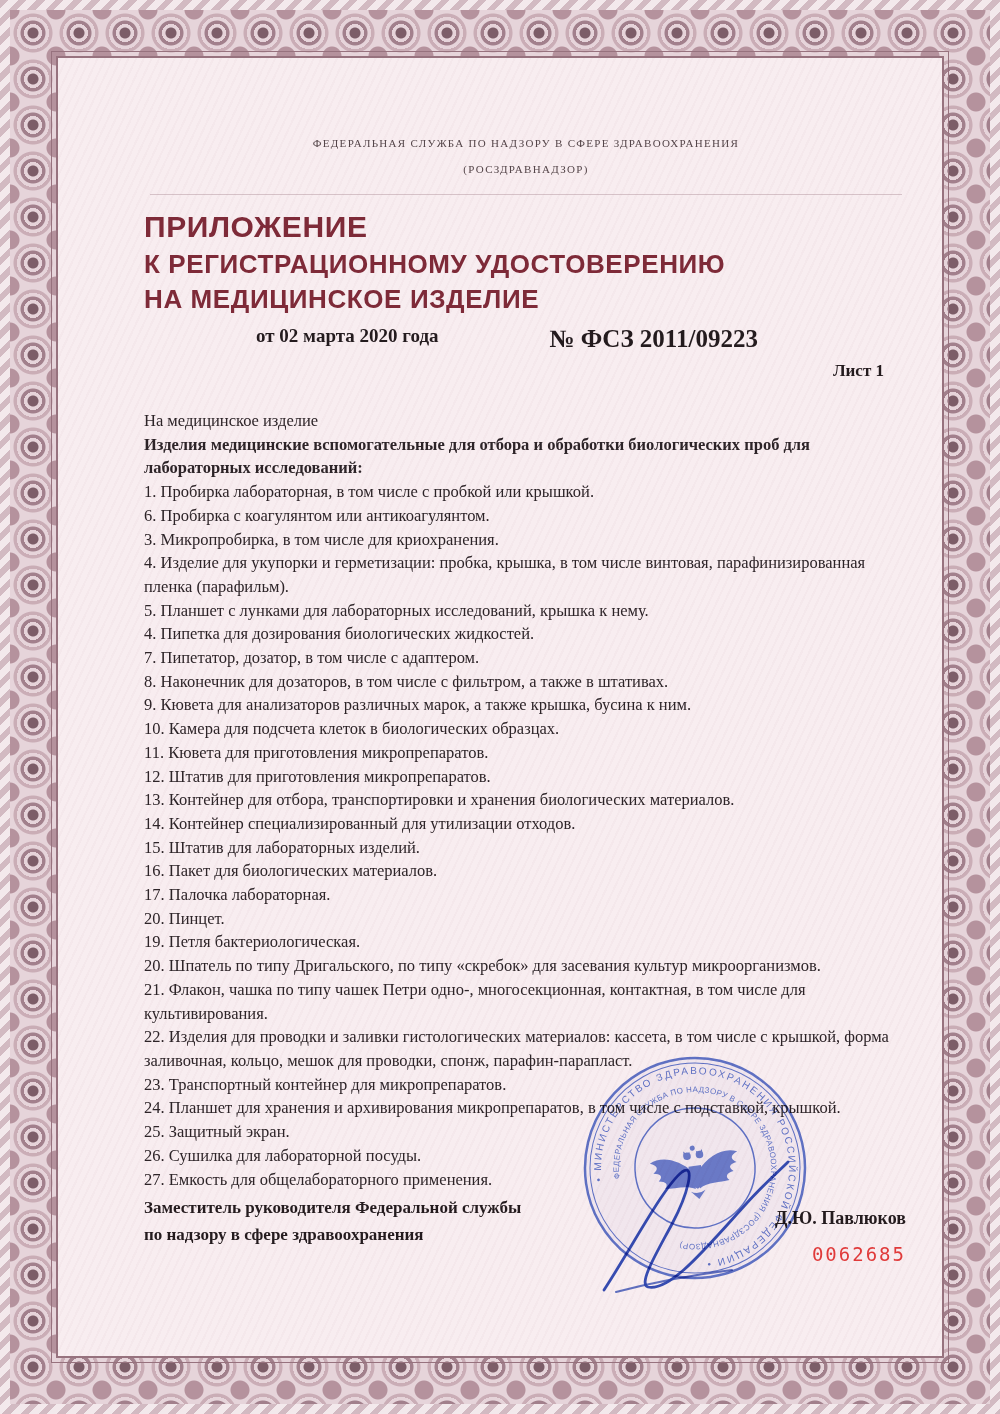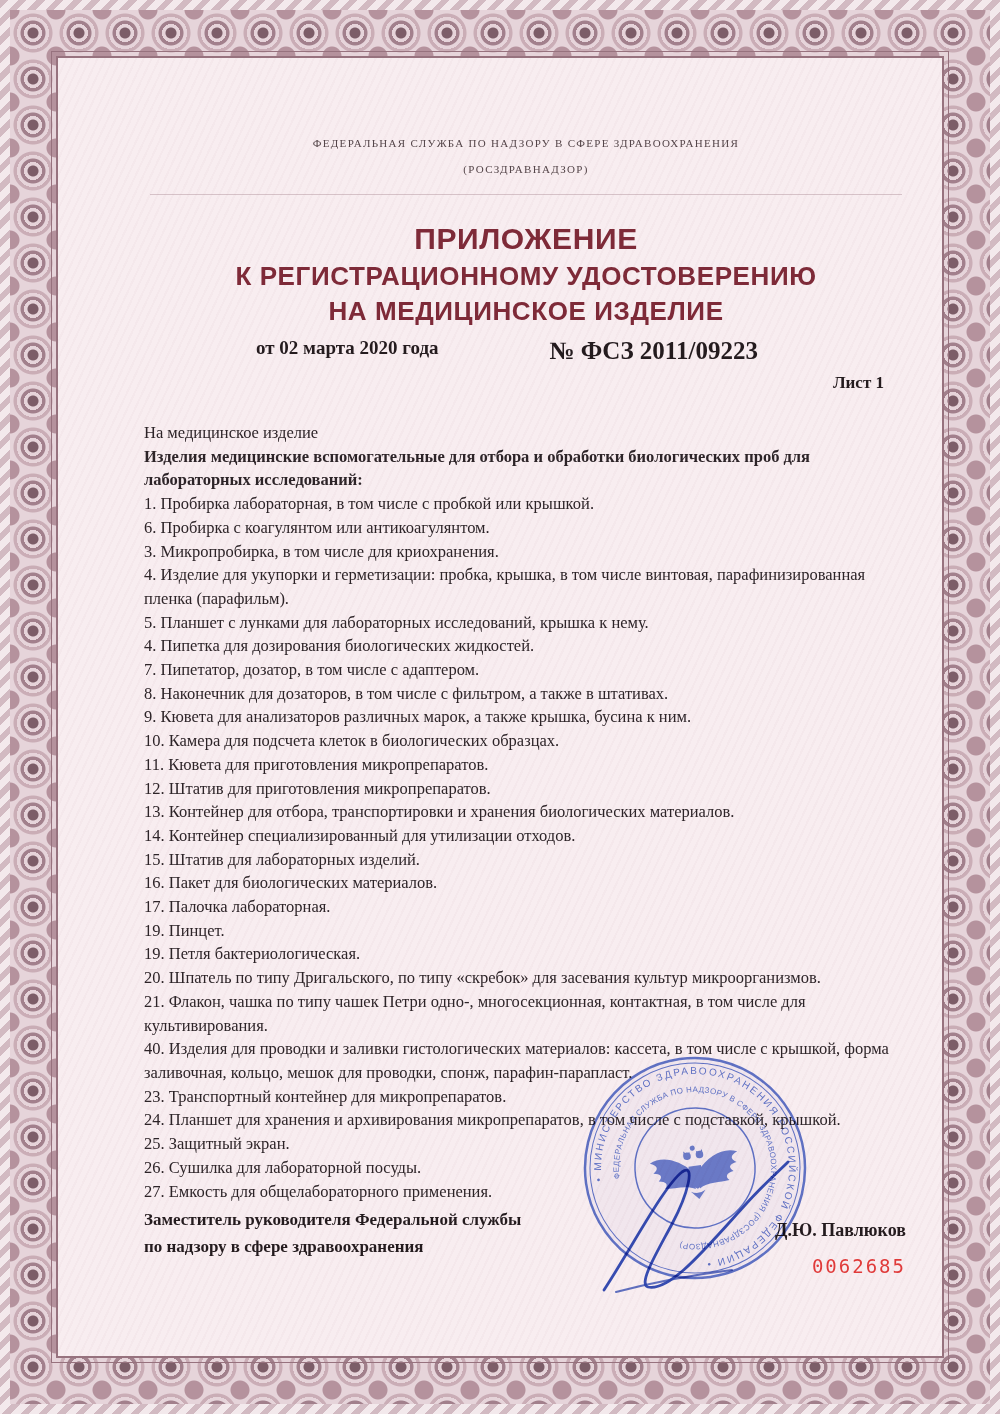--- a/index.html
+++ b/index.html
@@ -47,22 +47,21 @@
     font-size:11px; line-height:26px;
     letter-spacing:1.3px;
     color:#544549;
   }
   .divider {
     margin:12px 6px 0 6px;
     border-bottom:1px solid rgba(151,114,126,0.35);
   }
 
   .doc-title {
-    margin-top:24px;
-    text-align:center;
+    margin-top:12px;
     font-family:"Liberation Sans", sans-serif;
     font-weight:bold;
     color:#7e2a38;
     letter-spacing:0.6px;
   }
   .doc-title .t1 { display:block; font-size:30px; line-height:40px; }
   .doc-title .t2 { display:block; font-size:26px; line-height:35px; }
 
   .meta-row {
     margin-top:8px;
@@ -152,25 +151,25 @@
             <div class="item">8. Наконечник для дозаторов, в том числе с фильтром, а также в штативах.</div>
             <div class="item">9. Кювета для анализаторов различных марок, а также крышка, бусина к ним.</div>
             <div class="item">10. Камера для подсчета клеток в биологических образцах.</div>
             <div class="item">11. Кювета для приготовления микропрепаратов.</div>
             <div class="item">12. Штатив для приготовления микропрепаратов.</div>
             <div class="item">13. Контейнер для отбора, транспортировки и хранения биологических материалов.</div>
             <div class="item">14. Контейнер специализированный для утилизации отходов.</div>
             <div class="item">15. Штатив для лабораторных изделий.</div>
             <div class="item">16. Пакет для биологических материалов.</div>
             <div class="item">17. Палочка лабораторная.</div>
-            <div class="item">19. Пинцет.</div>
+            <div class="item">20. Пинцет.</div>
             <div class="item">19. Петля бактериологическая.</div>
             <div class="item">20. Шпатель по типу Дригальского, по типу «скребок» для засевания культур микроорганизмов.</div>
             <div class="item">21. Флакон, чашка по типу чашек Петри одно-, многосекционная, контактная, в том числе для культивирования.</div>
-            <div class="item">40. Изделия для проводки и заливки гистологических материалов: кассета, в том числе с крышкой, форма заливочная, кольцо, мешок для проводки, спонж, парафин-парапласт.</div>
+            <div class="item">22. Изделия для проводки и заливки гистологических материалов: кассета, в том числе с крышкой, форма заливочная, кольцо, мешок для проводки, спонж, парафин-парапласт.</div>
             <div class="item">23. Транспортный контейнер для микропрепаратов.</div>
             <div class="item">24. Планшет для хранения и архивирования микропрепаратов, в том числе с подставкой, крышкой.</div>
             <div class="item">25. Защитный экран.</div>
             <div class="item">26. Сушилка для лабораторной посуды.</div>
             <div class="item">27. Емкость для общелабораторного применения.</div>
           </div>
       </div>
 
       <div class="sign-row">
         <div class="post">

